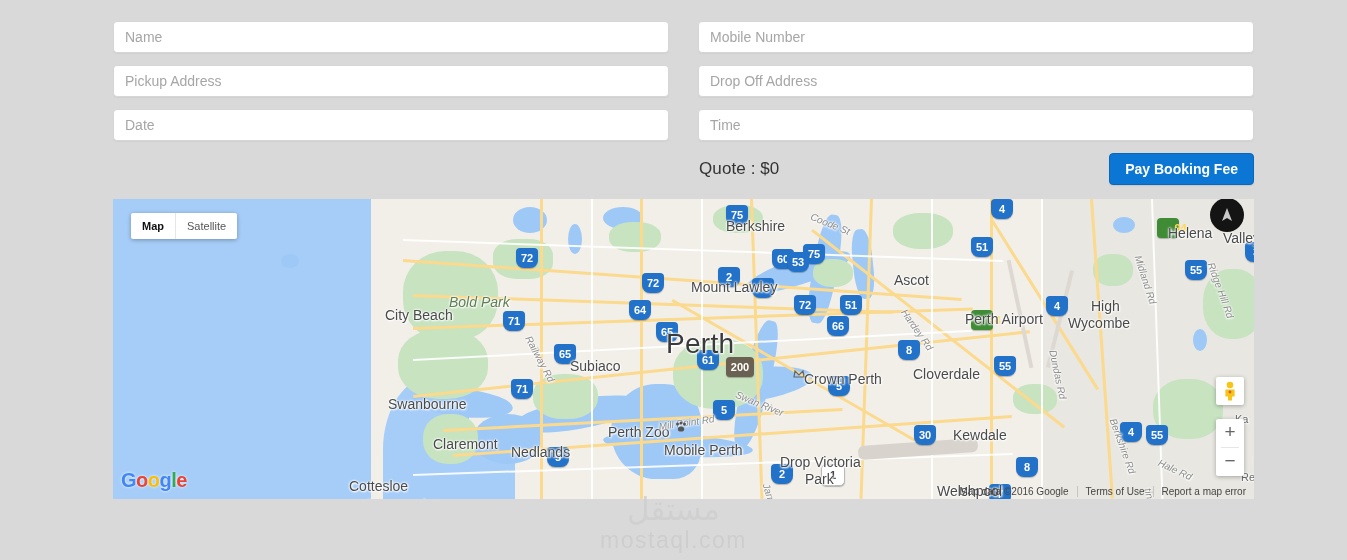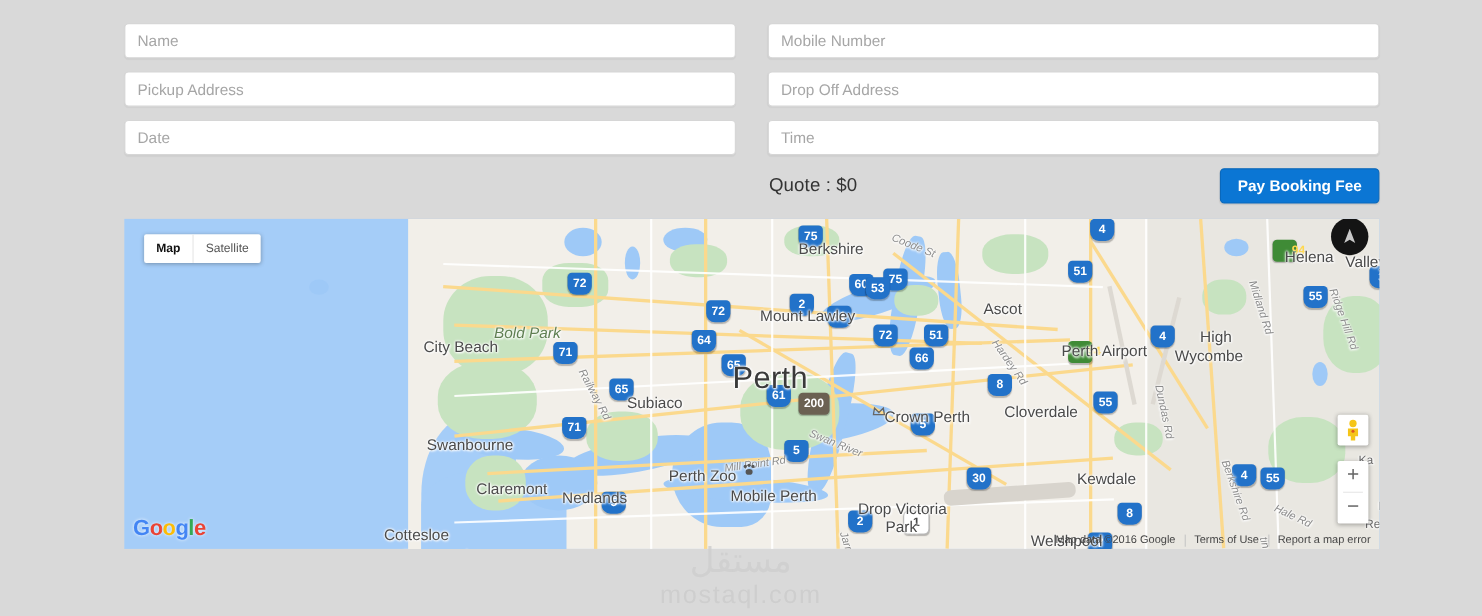--- a/index.html
+++ b/index.html
@@ -355,21 +355,21 @@
           </div>
           <div class="shield" style="left: 398px; top: 180px;">
             <span>71</span>
           </div>
           <div class="shield" style="left: 715px; top: 177px;">
             <span>5</span>
           </div>
           <div class="shield" style="left: 600px; top: 201px;">
             <span>5</span>
           </div>
-          <div class="shield" style="left: 766px; top: 226px;">
+          <div class="shield" style="left: 801px; top: 226px;">
             <span>30</span>
           </div>
           <div class="shield" style="left: 1007px; top: 223px;">
             <span>4</span>
           </div>
           <div class="shield" style="left: 1033px; top: 226px;">
             <span>55</span>
           </div>
           <div class="shield" style="left: 434px; top: 248px;">
             <span>5</span>
@@ -397,21 +397,21 @@
           <div class="lbl sub" style="left: 253px; top: 298px;">Peppermint</div>
           <div class="lbl sub" style="left: 398px; top: 245px;">Nedlands</div>
           <div class="lbl sub" style="left: 457px; top: 131px; margin-top: 28px;">Subiaco</div>
           <div class="lbl city" style="left: 553px; top: 129px;">Perth</div>
           <div class="lbl sub" style="left: 578px; top: 80px;">Mount Lawley</div>
           <div class="lbl sub" style="left: 613px; top: 19px;">Berkshire</div>
           <div class="lbl sub" style="left: 781px; top: 73px;">Ascot</div>
           <div class="lbl sub" style="left: 852px; top: 112px;">Perth Airport</div>
           <div class="lbl sub" style="left: 800px; top: 167px;">Cloverdale</div>
           <div class="lbl sub" style="left: 691px; top: 172px;">Crown Perth</div>
-          <div class="lbl sub" style="left: 866px; top: 228px;">Kewdale</div>
+          <div class="lbl sub" style="left: 818px; top: 228px; padding-left: 22px;">Kewdale</div>
           <div class="lbl sub" style="left: 824px; top: 284px;">Welshpool</div>
           <div class="lbl sub" style="left: 667px; top: 255px;">Drop Victoria</div>
           <div class="lbl sub" style="left: 692px; top: 272px;">Park</div>
           <div class="lbl sub" style="left: 551px; top: 243px;">Mobile Perth</div>
           <div class="lbl sub" style="left: 495px; top: 225px;">Perth Zoo</div>
           <div class="lbl sub" style="left: 978px; top: 99px;">High</div>
           <div class="lbl sub" style="left: 955px; top: 116px;">Wycombe</div>
           <div class="lbl sub" style="left: 1055px; top: 26px;">Helena</div>
           <div class="lbl sub" style="left: 1110px; top: 31px;">Valley</div>
           <div class="lbl small" style="left: 1122px; top: 214px;">Ka</div>

